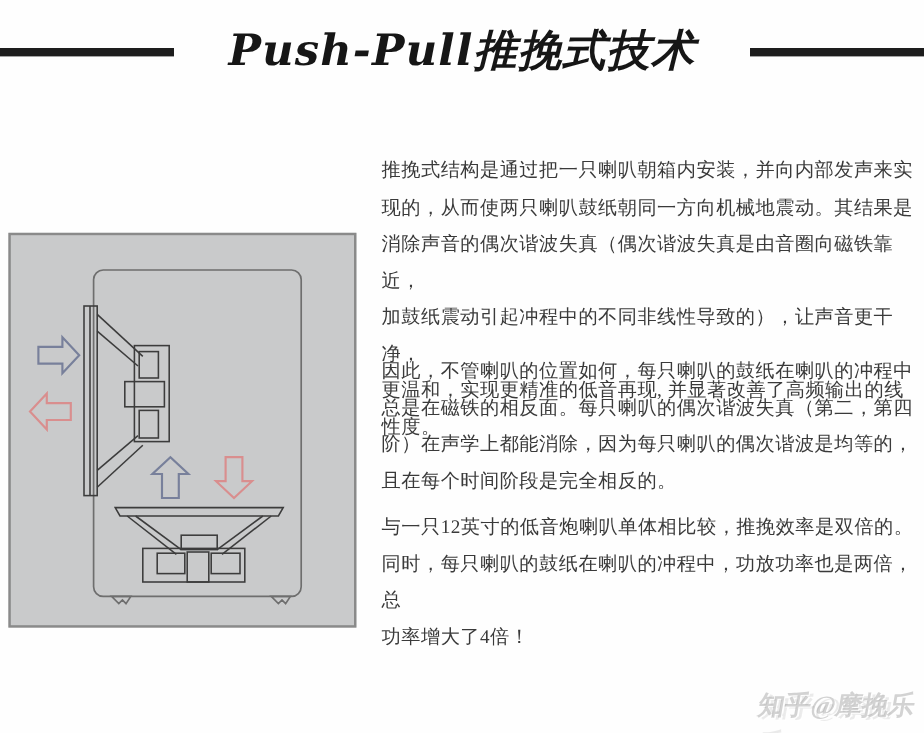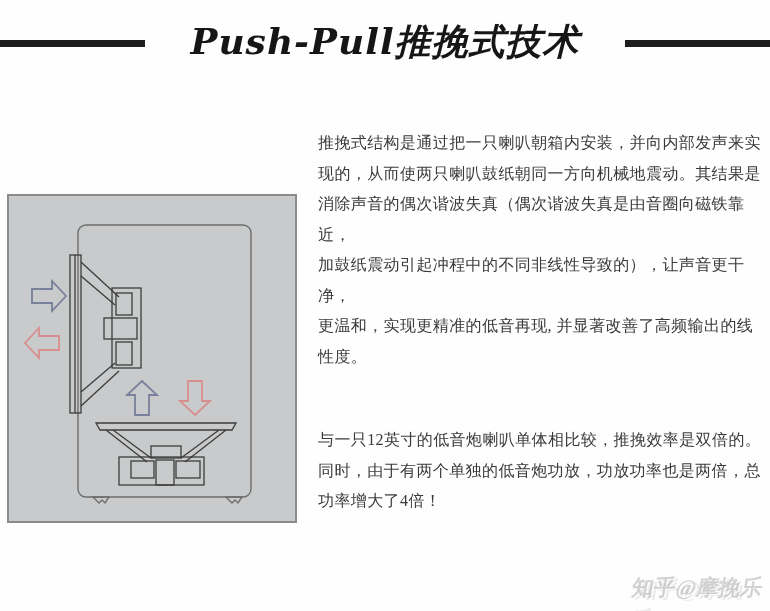--- a/index.html
+++ b/index.html
@@ -88,22 +88,26 @@
       <path d="M-17,-7 L3,-7 L3,-15 L17,0 L3,15 L3,7 L-17,7 Z" transform="translate(186,202) rotate(90)" fill="none" stroke-width="1.8" stroke="#d98e8e"></path>
     </svg>
   </div>
 
   <p class="para p1">推挽式结构是通过把一只喇叭朝箱内安装，并向内部发声来实
 现的，从而使两只喇叭鼓纸朝同一方向机械地震动。其结果是
 消除声音的偶次谐波失真（偶次谐波失真是由音圈向磁铁靠近，
 加鼓纸震动引起冲程中的不同非线性导致的），让声音更干净，
 更温和，实现更精准的低音再现, 并显著改善了高频输出的线
 性度。</p>
+  <p class="para p2">因此，不管喇叭的位置如何，每只喇叭的鼓纸在喇叭的冲程中
+总是在磁铁的相反面。每只喇叭的偶次谐波失真（第二，第四
+阶）在声学上都能消除，因为每只喇叭的偶次谐波是均等的，
+且在每个时间阶段是完全相反的。</p>
   <p class="para p3">与一只12英寸的低音炮喇叭单体相比较，推挽效率是双倍的。
-同时，由于有两个单独的低音炮功放，功放功率也是两倍，总
+同时，每只喇叭的鼓纸在喇叭的冲程中，功放功率也是两倍，总
 功率增大了4倍！</p>
 
   <div class="watermark">
     <span class="wm-ghost">知乎@摩挽乐</span>
     <span class="wm-main">知乎@摩挽乐</span>
   </div>
 
 </div>
 
 </body></html>

